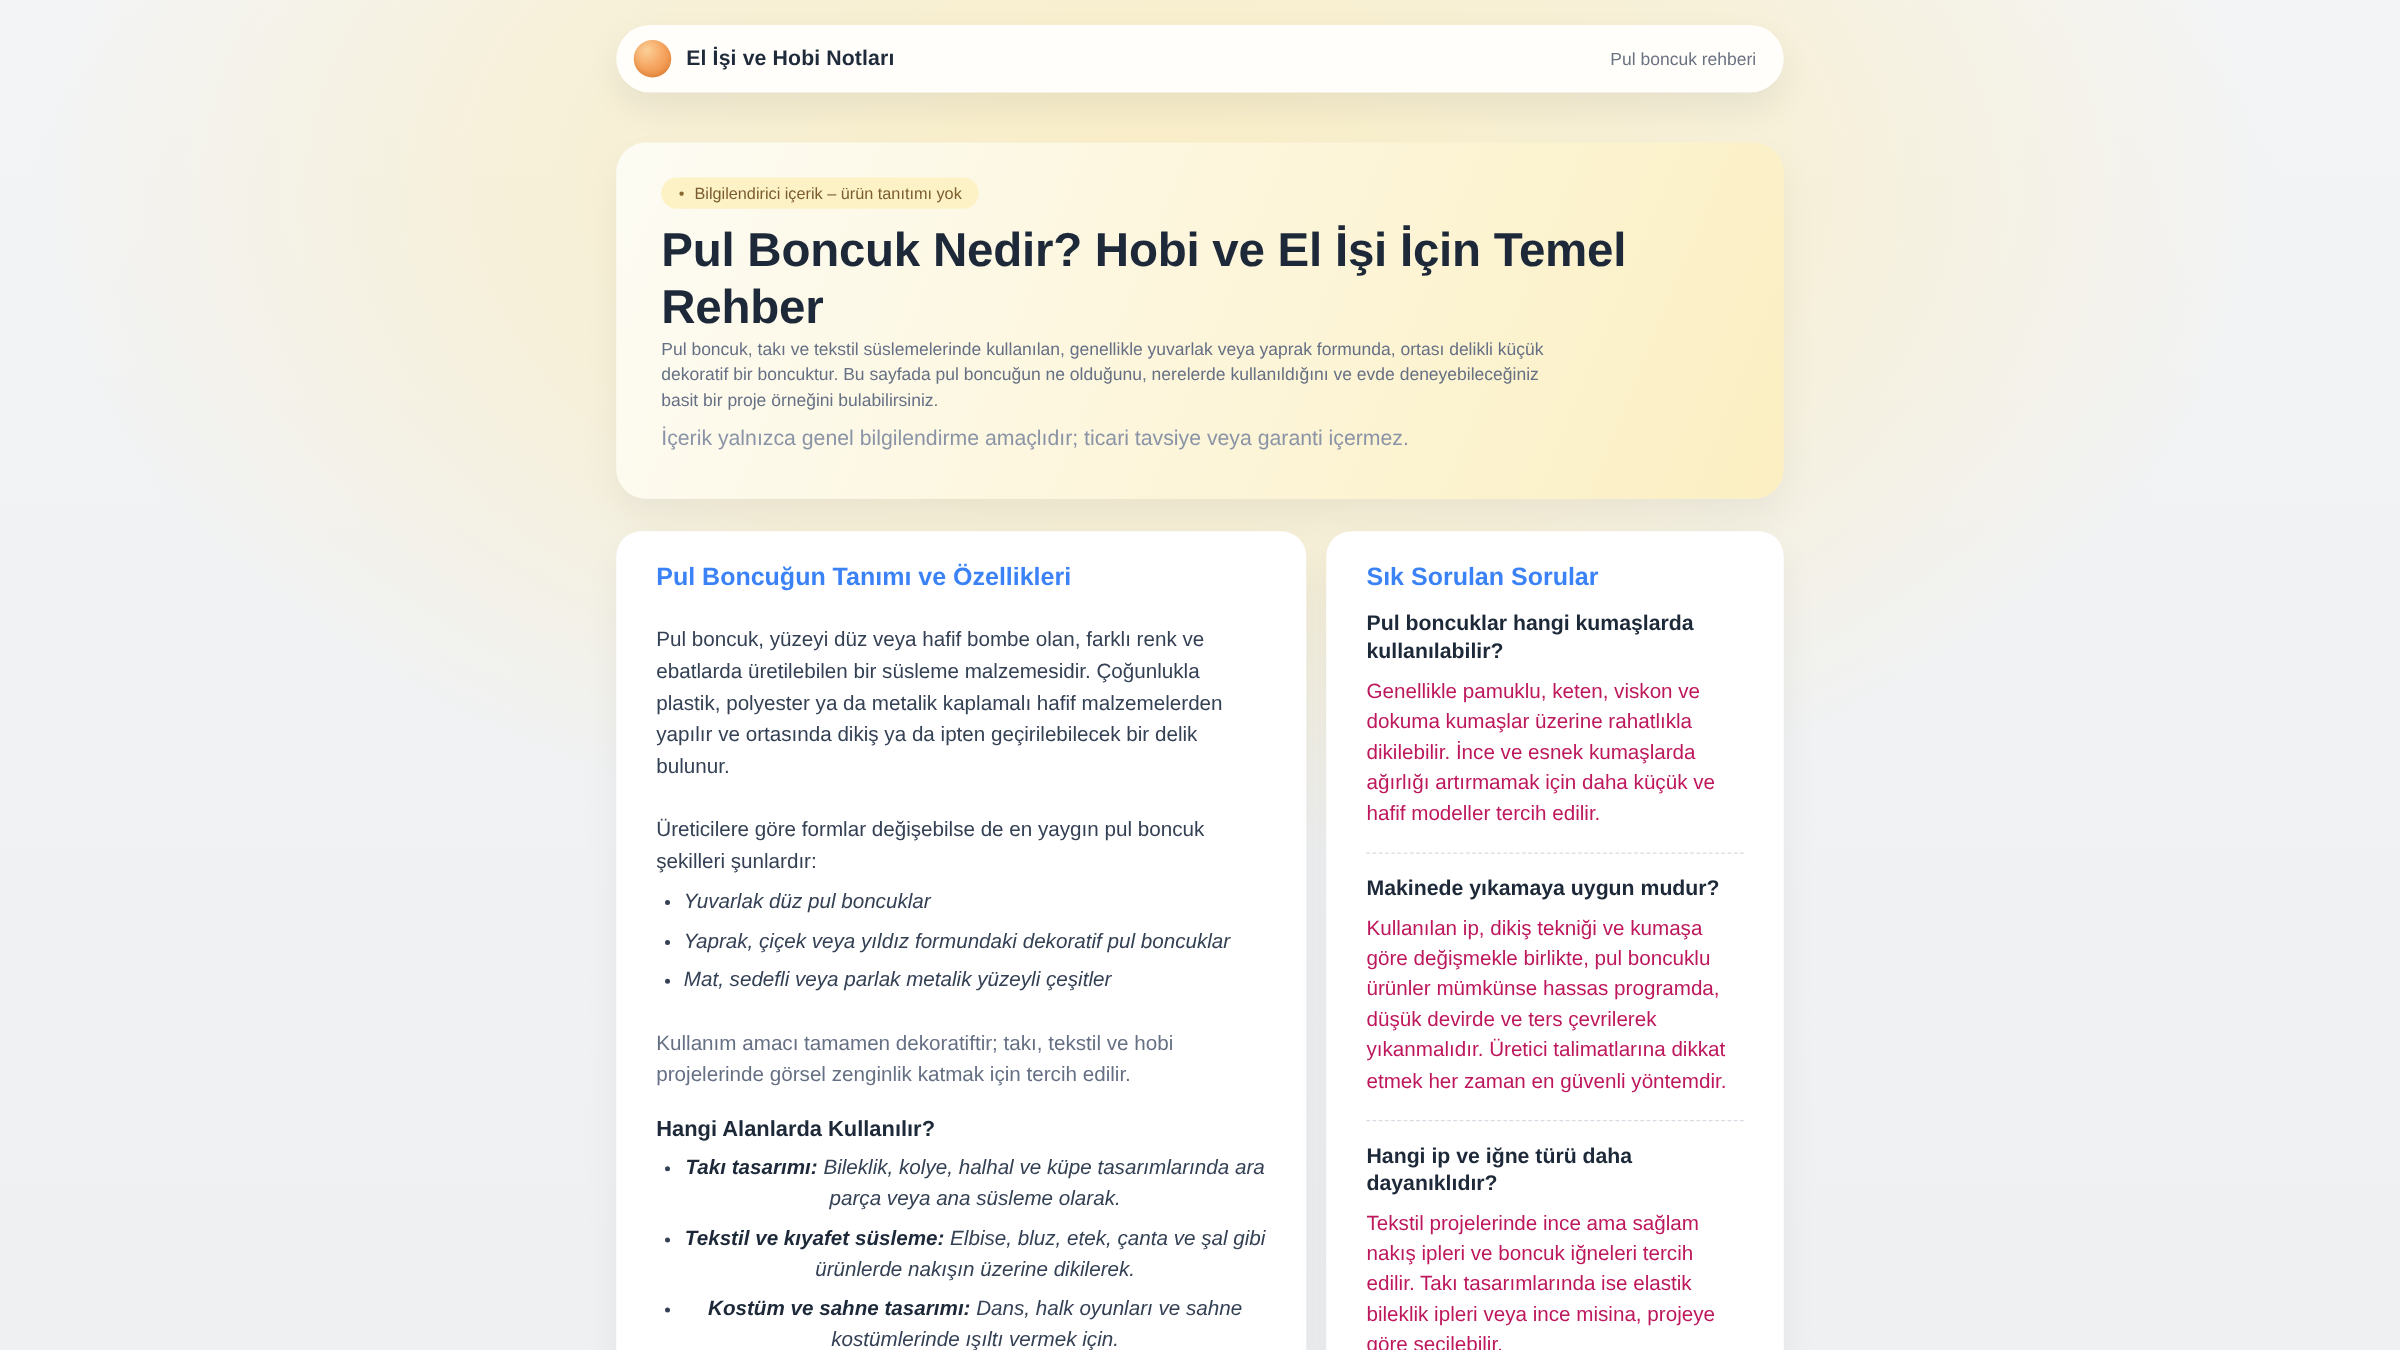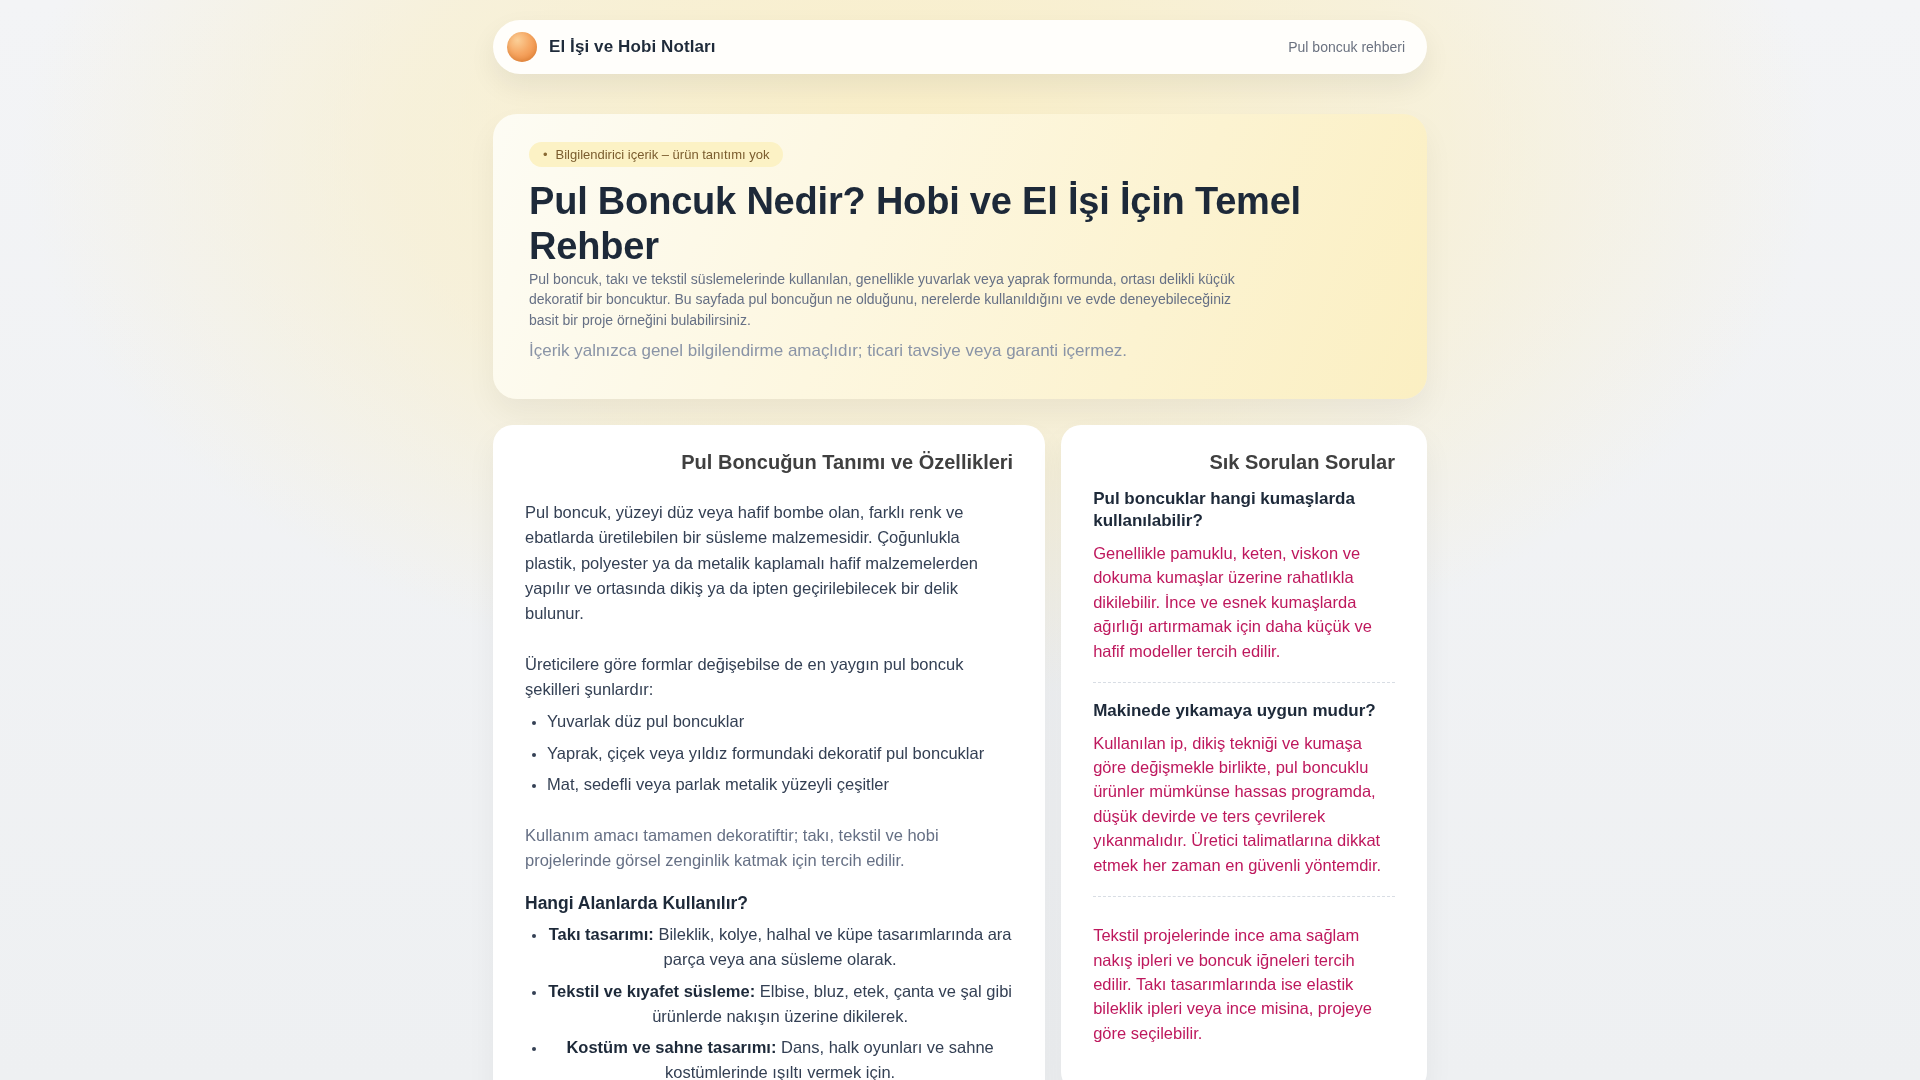--- a/index.html
+++ b/index.html
@@ -54,23 +54,23 @@
 
   
   .columns {
     display:grid; grid-template-columns:551fr 365fr; gap:16px;
     margin-top:26px; align-items:start;
   }
   .card {
     background:#ffffff; border-radius:20px; padding:26px 32px 28px;
     box-shadow:0 14px 30px rgba(16,24,40,.05);
   }
-  .card h2 { font-size:20px; font-weight:700; color:#404040;text-align:right; }
+  .card h2 { font-size:20px; font-weight:700; color:#3b82f6; }
   .card p { font-size:16.5px; line-height:1.52; color:#344054; margin-top:26px; }
-  .card ul { margin:4px 0 0 22px; }
+  .card ul { margin:4px 0 0 22px;font-style:italic; }
   .card li { font-size:16.5px; line-height:1.5; color:#344054; margin-top:7px; }
   .card li::marker { color:#344054; font-size:14px; }
   .note { color:#667085 !important; }
   .card h3 { margin-top:20px; font-size:17.5px; font-weight:700; color:#1d2939; }
   .usages { margin-top:8px !important;text-align:center; }
   .usages b { color:#1d2939; font-weight:700; }
 
   
   .faq-item { padding:17px 0 19px; }
   .faq-item + .faq-item { border-top:1px dashed #d8dde4; }
@@ -127,18 +127,19 @@
       <h2>Sık Sorulan Sorular</h2>
       <div class="faq-item">
         <h4>Pul boncuklar hangi kumaşlarda kullanılabilir?</h4>
         <p>Genellikle pamuklu, keten, viskon ve dokuma kumaşlar üzerine rahatlıkla dikilebilir. İnce ve esnek kumaşlarda ağırlığı artırmamak için daha küçük ve hafif modeller tercih edilir.</p>
       </div>
       <div class="faq-item">
         <h4>Makinede yıkamaya uygun mudur?</h4>
         <p>Kullanılan ip, dikiş tekniği ve kumaşa göre değişmekle birlikte, pul boncuklu ürünler mümkünse hassas programda, düşük devirde ve ters çevrilerek yıkanmalıdır. Üretici talimatlarına dikkat etmek her zaman en güvenli yöntemdir.</p>
       </div>
       <div class="faq-item">
+        <h4>Hangi ip ve iğne türü daha dayanıklıdır?</h4>
         <p>Tekstil projelerinde ince ama sağlam nakış ipleri ve boncuk iğneleri tercih edilir. Takı tasarımlarında ise elastik bileklik ipleri veya ince misina, projeye göre seçilebilir.</p>
       </div>
     </aside>
 
   </div>
 </div>
 
 </body></html>

